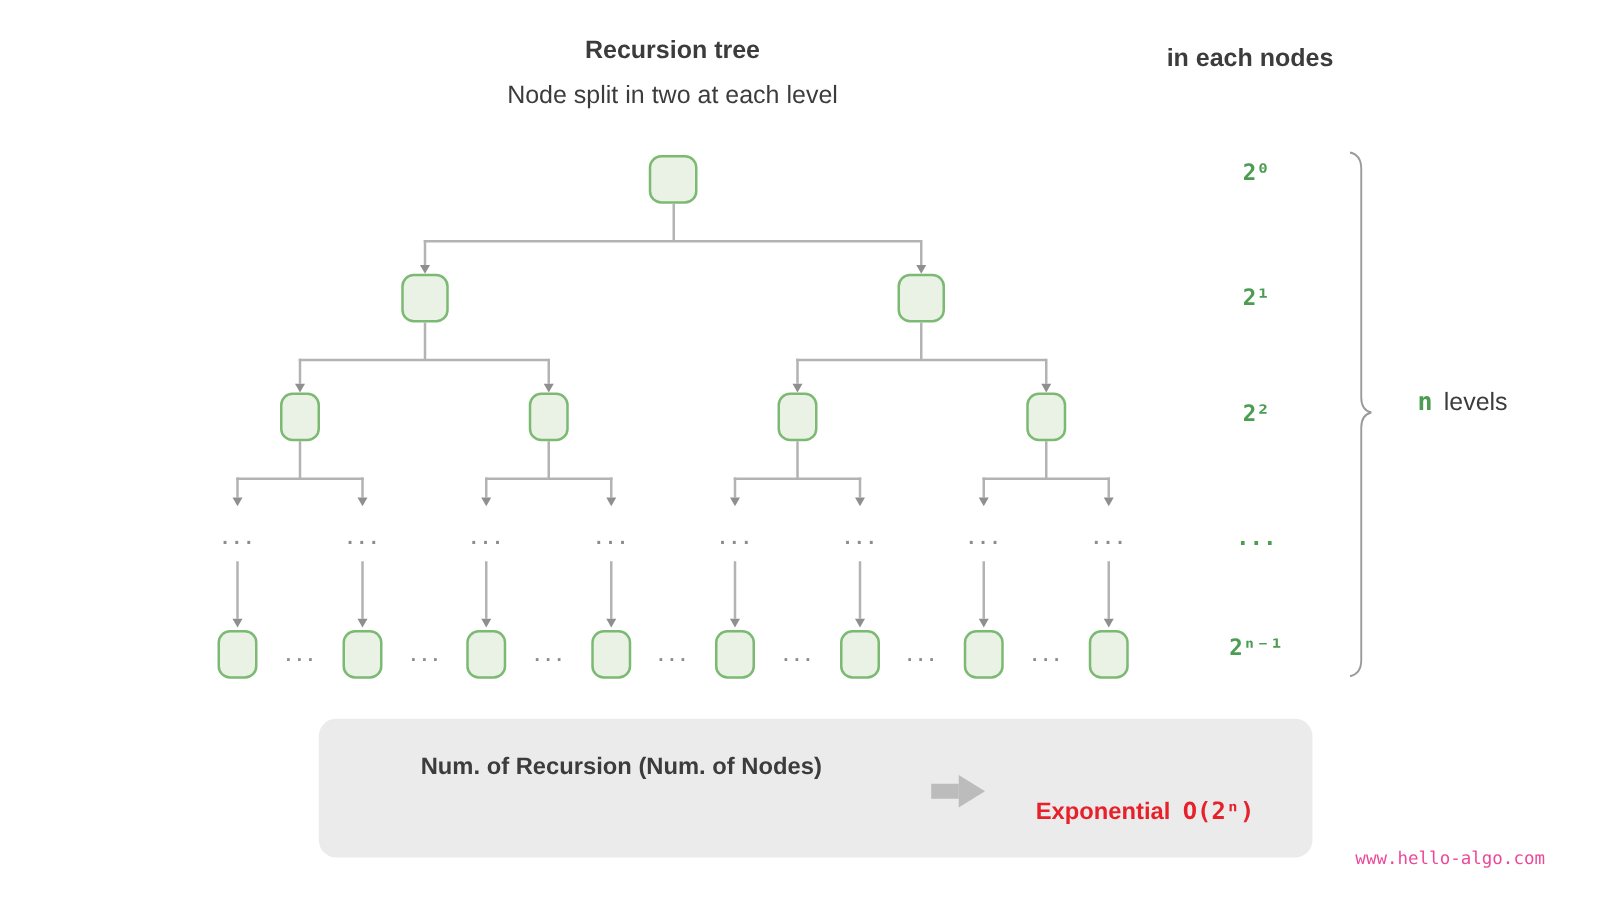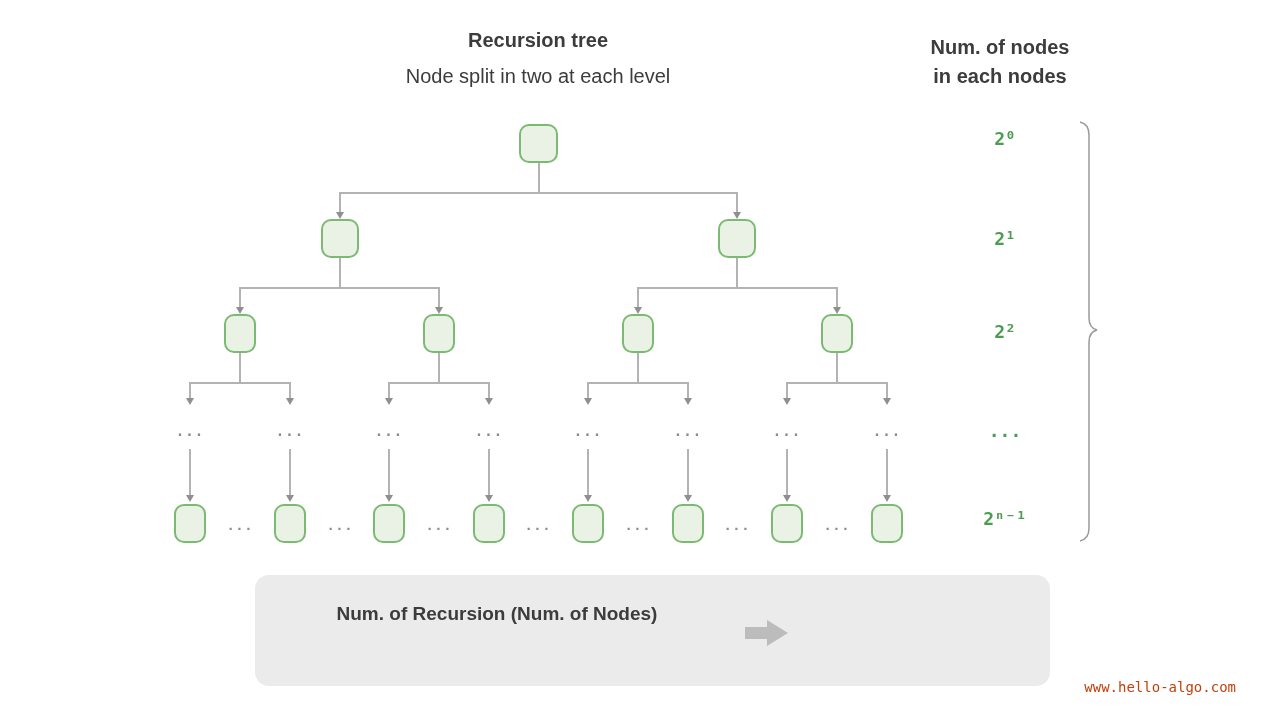--- a/index.html
+++ b/index.html
@@ -21,34 +21,33 @@
              font-family:"DejaVu Sans Mono","DejaVu Sans",monospace;font-size:18px;}
   .green{color:#4c9c51;}
   .gray-tok{color:#8e8e8e;}
   .sum-box{position:absolute;left:255px;top:575px;width:795px;height:111px;background:#ebebeb;border-radius:14px;}
   .box-title{position:absolute;font-size:19px;font-weight:bold;text-align:center;color:#3c3c3c;}
   .formula{position:absolute;font-family:"DejaVu Sans Mono","DejaVu Sans",monospace;font-weight:bold;
            font-size:19px;text-align:center;white-space:nowrap;}
   .formula span{margin:0 5px;}
   .red{color:#e7212a;}
   .watermark{position:absolute;left:1036px;top:679px;width:200px;text-align:right;
-             font-family:"DejaVu Sans Mono","Liberation Mono",monospace;font-size:14px;color:#c2410c;}
+             font-family:"DejaVu Sans Mono","Liberation Mono",monospace;font-size:14px;color:#ec4899;}
   .brace-note{position:absolute;left:1108px;top:306px;width:124px;text-align:center;
               font-size:20px;line-height:30px;color:#3c3c3c;}
   .brace-note .n{color:#4c9c51;font-weight:bold;font-family:"DejaVu Sans Mono","DejaVu Sans",monospace;}
 </style>
 </head>
 <body>
 
 <div id="canvas">
 
   <div class="abs title" style="left:338px;top:29px;width:400px;">Recursion tree</div>
   <div class="abs subtitle" style="left:338px;top:65px;width:400px;">Node split in two at each level</div>
   <div class="abs title" style="left:900px;top:33px;width:200px;line-height:29px;">
-    <div>Num. of nodes</div>
     <div>in each nodes</div>
   </div>
 
   <div class="node" style="left:519px;top:124px;width:39px;height:39px;"></div>
   <div class="vline" style="left:537.5px;top:163px;height:30px;"></div>
   <div class="hline" style="left:339px;top:192px;width:398px;"></div>
 
   <div class="vline" style="left:339px;top:192px;height:20px;"></div>
   <div class="ahead" style="left:335.5px;top:212px;"></div>
   <div class="vline" style="left:736px;top:192px;height:20px;"></div>
@@ -146,24 +145,28 @@
   <div class="lvl-label" style="top:228px;">2¹</div>
   <div class="lvl-label" style="top:321px;">2²</div>
   <div class="lvl-label" style="top:420px;">...</div>
   <div class="lvl-label" style="top:508px;">2ⁿ⁻¹</div>
 
   <svg class="abs" style="left:1072px;top:116px;" width="36" height="432" viewBox="0 0 36 432">
     <path d="M 8 6 Q 17 8 17 19 L 17 202 Q 17 212 25 214 Q 17 216 17 226 L 17 412 Q 17 423 8 425" fill="none" stroke="#9a9a9a" stroke-width="1.5"></path>
   </svg>
 
   <div class="brace-note">
+    <div><span class="n">n</span><span style="margin-left:9px;">levels</span></div>
   </div>
 
   <div class="sum-box">
     <div class="box-title" style="left:22px;top:28px;width:440px;">Num. of Recursion (Num. of Nodes)</div>
 
     <div class="abs" style="left:490px;top:52px;width:22px;height:12px;background:#bcbcbc;"></div>
     <div class="abs" style="left:512px;top:45px;width:0;height:0;border-top:13px solid transparent;border-bottom:13px solid transparent;border-left:21px solid #bcbcbc;"></div>
+    <div class="abs red" style="left:521px;top:63px;width:280px;text-align:center;font-weight:bold;font-size:19px;white-space:nowrap;">
+      <span>Exponential</span><span class="mono" style="margin-left:10px;">O(2ⁿ)</span>
+    </div>
   </div>
 
   <div class="watermark">www.hello-algo.com</div>
 
 </div>
 
 </body></html>

